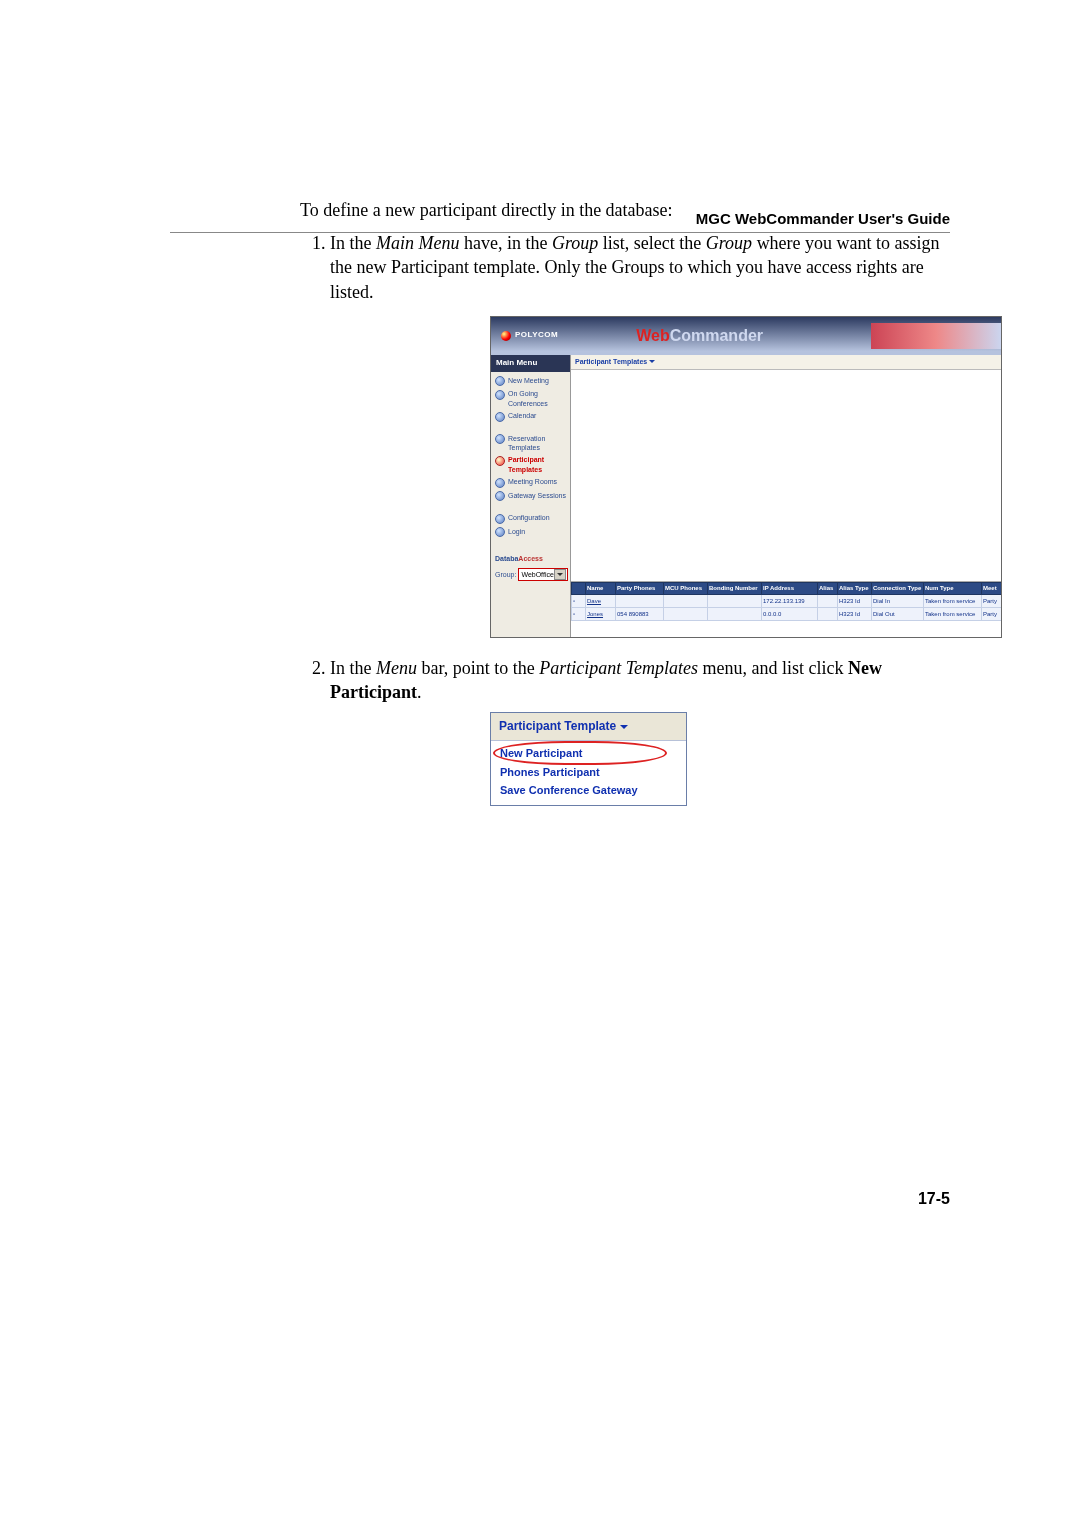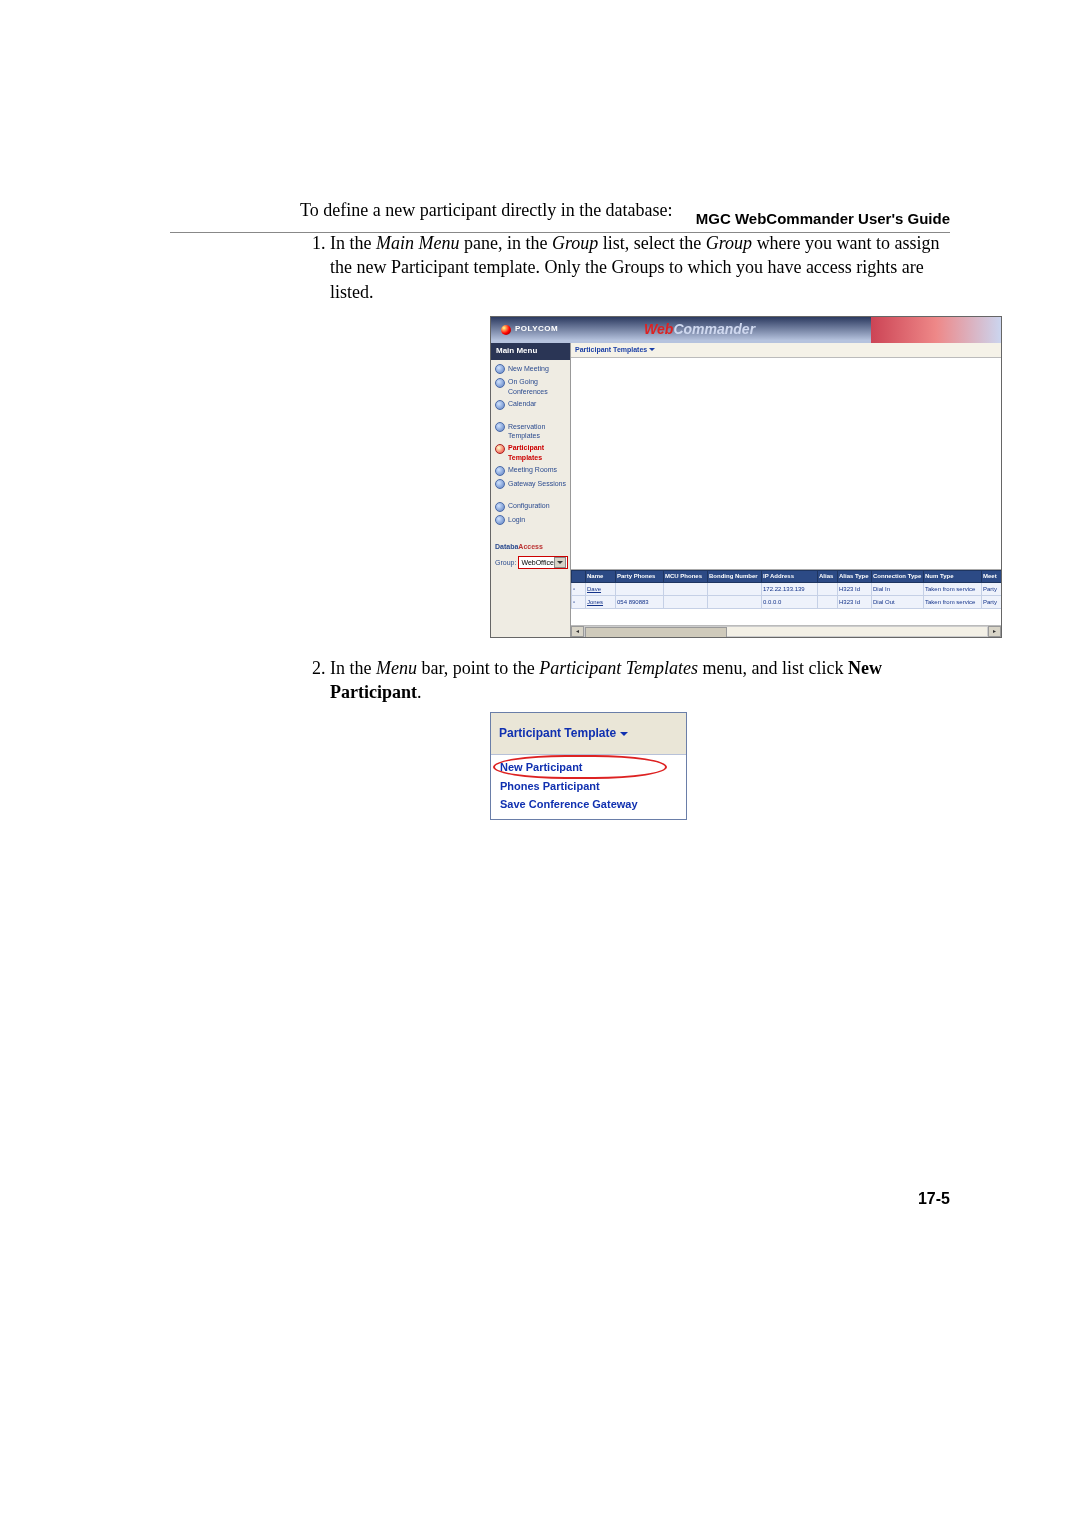--- a/index.html
+++ b/index.html
@@ -62,21 +62,21 @@
     height: 320px;
     border: 1px solid #666;
     font-family: Verdana, Arial, sans-serif;
     font-size: 7px;
     color: #003060;
     background: #f8f7f4;
     position: relative;
     overflow: hidden;
   }
   .shot1 .titlebar {
-    height: 26px;
+    height: 38px;
     background: linear-gradient(#2c3a60, #b6c3de 90%);
     display: flex;
     align-items: center;
     justify-content: space-between;
     color: #fff;
   }
   .shot1 .logo {
     display: flex;
     align-items: center;
     gap: 4px;
@@ -84,23 +84,22 @@
     font-weight: bold;
     font-size: 8px;
     letter-spacing: 0.5px;
   }
   .shot1 .logo .orb {
     width: 10px; height: 10px;
     background: radial-gradient(circle at 30% 30%, #ff8, #f00 55%, #600);
     border-radius: 50%;
   }
   .shot1 .brand {
-    color: #cfd8ef; font-family: Arial; font-weight: bold; font-size: 14px;
+    color: #cfd8ef; font-family: Arial; font-weight: bold; font-size: 16px;
     padding-right: 30px;
-    font-style: italic;
   }
   .shot1 .brand .web { color: #d22; }
   .shot1 .titlebar-right {
     width: 130px; height: 26px;
     background: linear-gradient(90deg,#c45,#e88,#cbd5ef);
   }
   .shot1 .body { display: flex; height: calc(100% - 26px); }
   .shot1 .sidebar {
     width: 80px;
     background: #efece3;
@@ -198,21 +197,21 @@
     margin: 8px 0 0 160px;
     width: 195px;
     border:1px solid #6a7ea8;
     font-family: Verdana, Arial, sans-serif;
   }
   .shot2 .hdr2 {
     background:#eae6d7;
     color:#1030b0;
     font-weight:bold;
     font-size:12px;
-    padding:12px 8px;
+    padding:5px 8px;
     border-bottom:1px solid #b7c1d8;
     display:flex; align-items:center; gap:4px;
   }
   .shot2 .hdr2 .tri2 {
     width:0;height:0;border:4px solid transparent;border-top-color:#1030b0;margin-top:4px;
   }
   .shot2 .menu {
     background:#fff; padding:3px 4px 5px 4px;
     position:relative;
   }
@@ -242,21 +241,21 @@
 
 <div class="page">
   <div class="running-head">MGC WebCommander User's Guide</div>
   <div class="hr-top"></div>
 
 
   <div class="lead">To define a new participant directly in the database:</div>
 
   <ol class="steps">
     <li>
-      <span>In the </span><span class="italic">Main Menu</span><span> pane, in the </span><span class="italic">Group</span><span> list, select the </span><span class="italic">Group</span><span> where you want to assign the new Participant template. Only the Groups to which you have access rights are listed.</span>
+      <span>In the </span><span class="italic">Main Menu</span><span> have, in the </span><span class="italic">Group</span><span> list, select the </span><span class="italic">Group</span><span> where you want to assign the new Participant template. Only the Groups to which you have access rights are listed.</span>
 
       
       <div class="shot1">
         <div class="titlebar">
           <div class="logo">
             <span class="orb"></span>
             <span>POLYCOM</span>
           </div>
           <div class="brand">
             <span class="web">Web</span><span>Commander</span>

